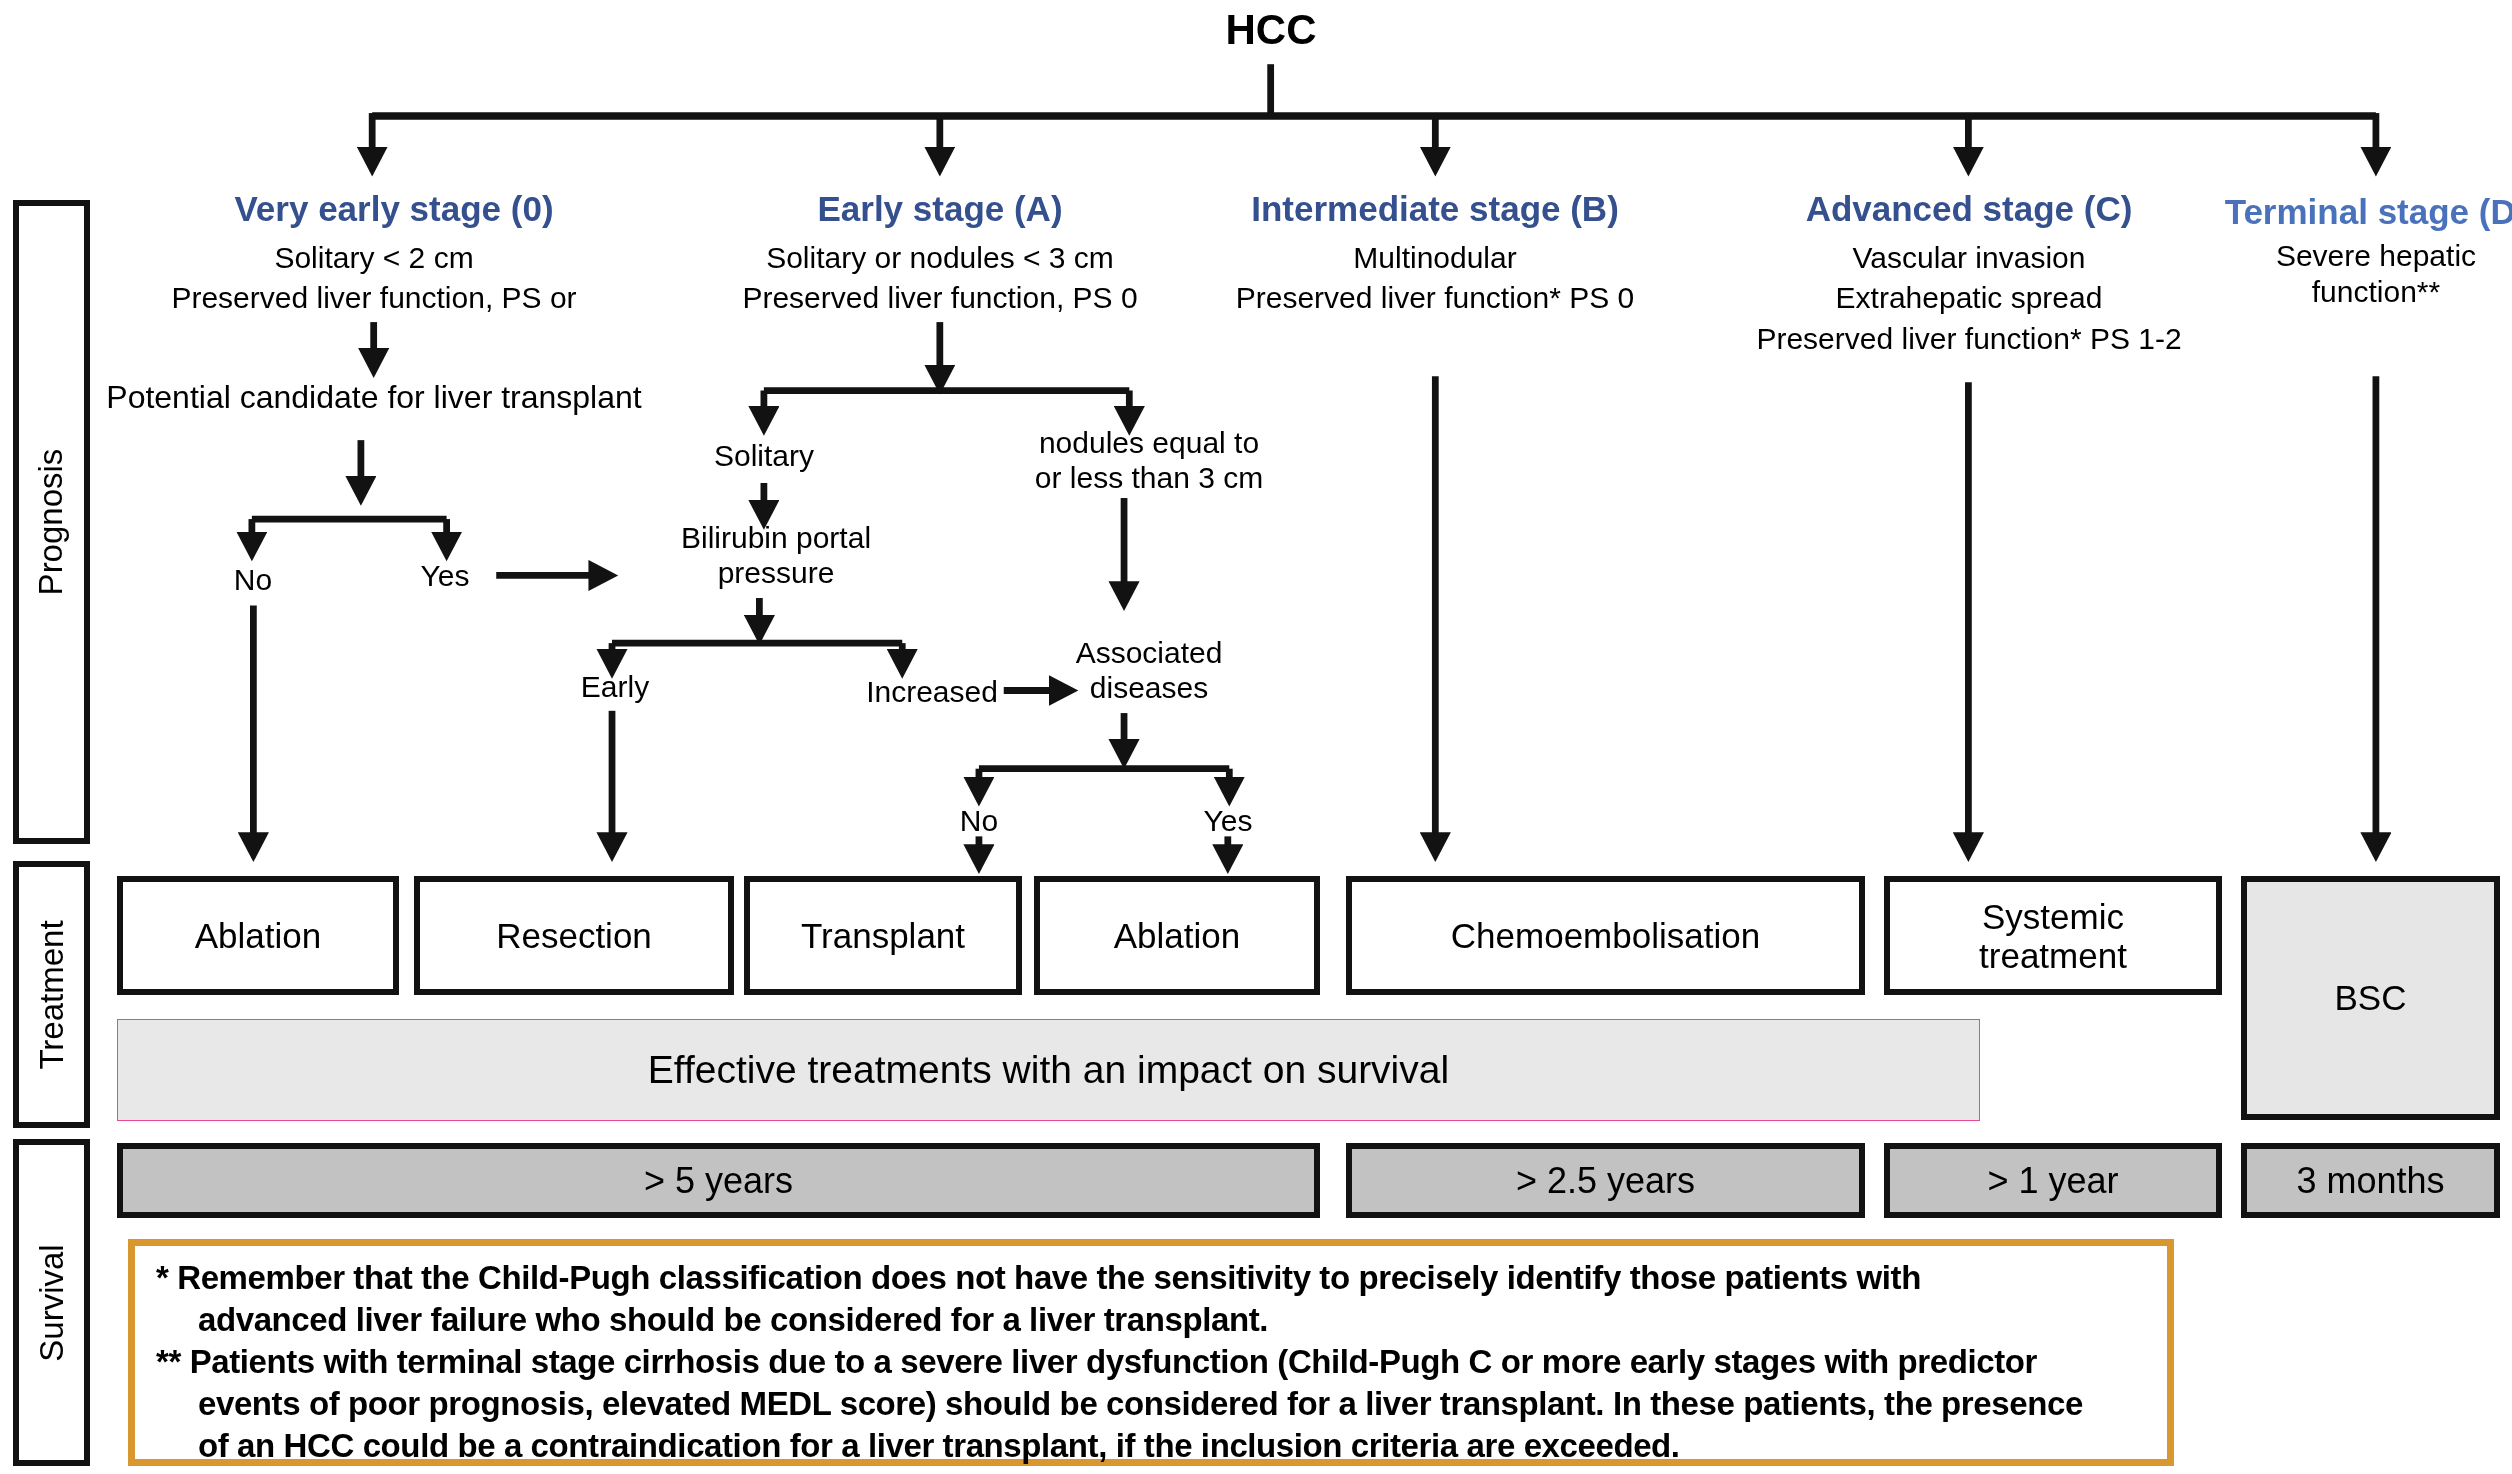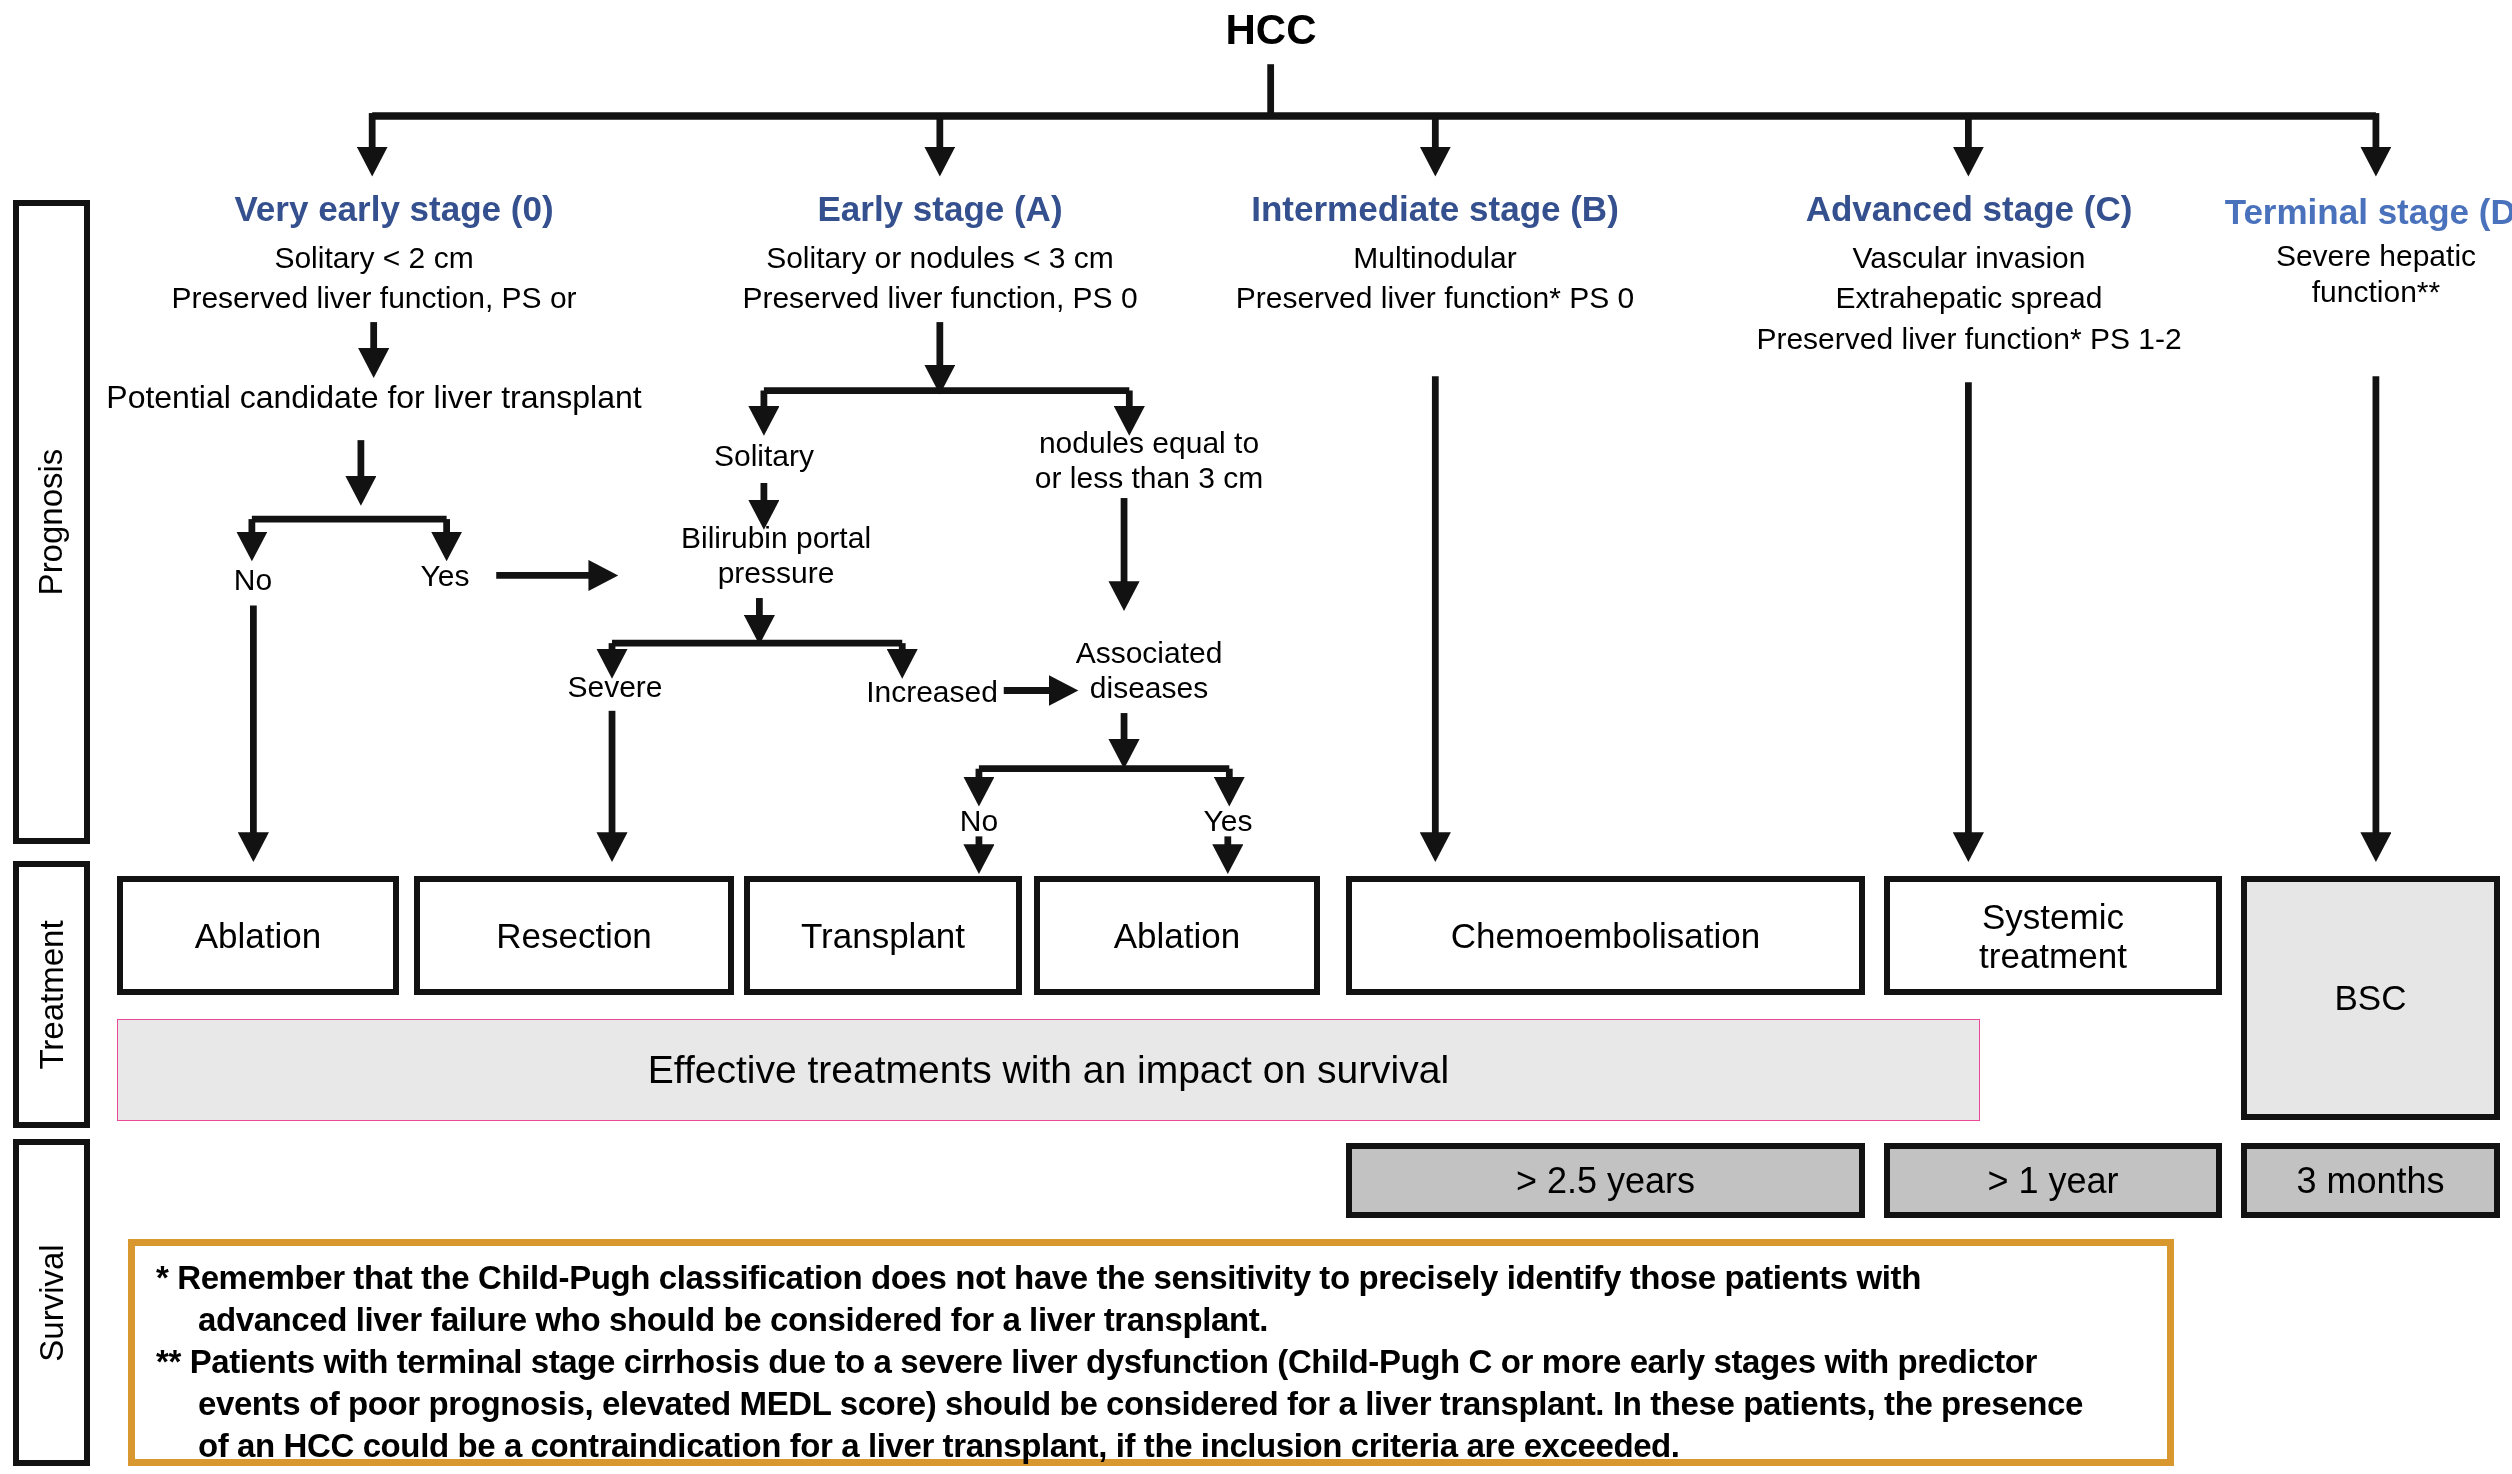--- a/index.html
+++ b/index.html
@@ -108,38 +108,39 @@
   <div class="abs ctr stage-line" style="left:2376px;top:275px;">function**</div>
 
   <div class="abs ctr node" style="left:374px;top:380px;font-size:32px;">Potential candidate for liver transplant</div>
   <div class="abs ctr node" style="left:253px;top:562px;">No</div>
   <div class="abs ctr node" style="left:445px;top:558px;">Yes</div>
   <div class="abs ctr node" style="left:764px;top:438px;">Solitary</div>
   <div class="abs ctr node" style="left:1149px;top:425px;">nodules equal to
 or less than 3 cm</div>
   <div class="abs ctr node" style="left:776px;top:520px;">Bilirubin portal
 pressure</div>
-  <div class="abs ctr node" style="left:615px;top:669px;">Severe</div>
+  <div class="abs ctr node" style="left:615px;top:669px;">Early</div>
   <div class="abs ctr node" style="left:932px;top:674px;">Increased</div>
   <div class="abs ctr node" style="left:1149px;top:635px;">Associated
 diseases</div>
   <div class="abs ctr node" style="left:979px;top:803px;">No</div>
   <div class="abs ctr node" style="left:1228px;top:803px;">Yes</div>
 
   <div class="tbox" style="left:117px;width:282px;">Ablation</div>
   <div class="tbox" style="left:414px;width:320px;">Resection</div>
   <div class="tbox" style="left:744px;width:278px;">Transplant</div>
   <div class="tbox" style="left:1034px;width:286px;">Ablation</div>
   <div class="tbox" style="left:1346px;width:519px;">Chemoembolisation</div>
   <div class="tbox" style="left:1884px;width:338px;">Systemic
 treatment</div>
   <div id="bsc-box">BSC</div>
 
   <div id="effective-bar">Effective treatments with an impact on survival</div>
 
+  <div class="gray-bar" style="left:117px;width:1203px;">&gt; 5 years</div>
   <div class="gray-bar" style="left:1346px;width:519px;">&gt; 2.5 years</div>
   <div class="gray-bar" style="left:1884px;width:338px;">&gt; 1 year</div>
   <div class="gray-bar" style="left:2241px;width:259px;">3 months</div>
 
   <div class="side-box" style="top:200px;height:644px;">
     <span>Prognosis</span>
   </div>
   <div class="side-box" style="top:861px;height:267px;">
     <span>Treatment</span>
   </div>

